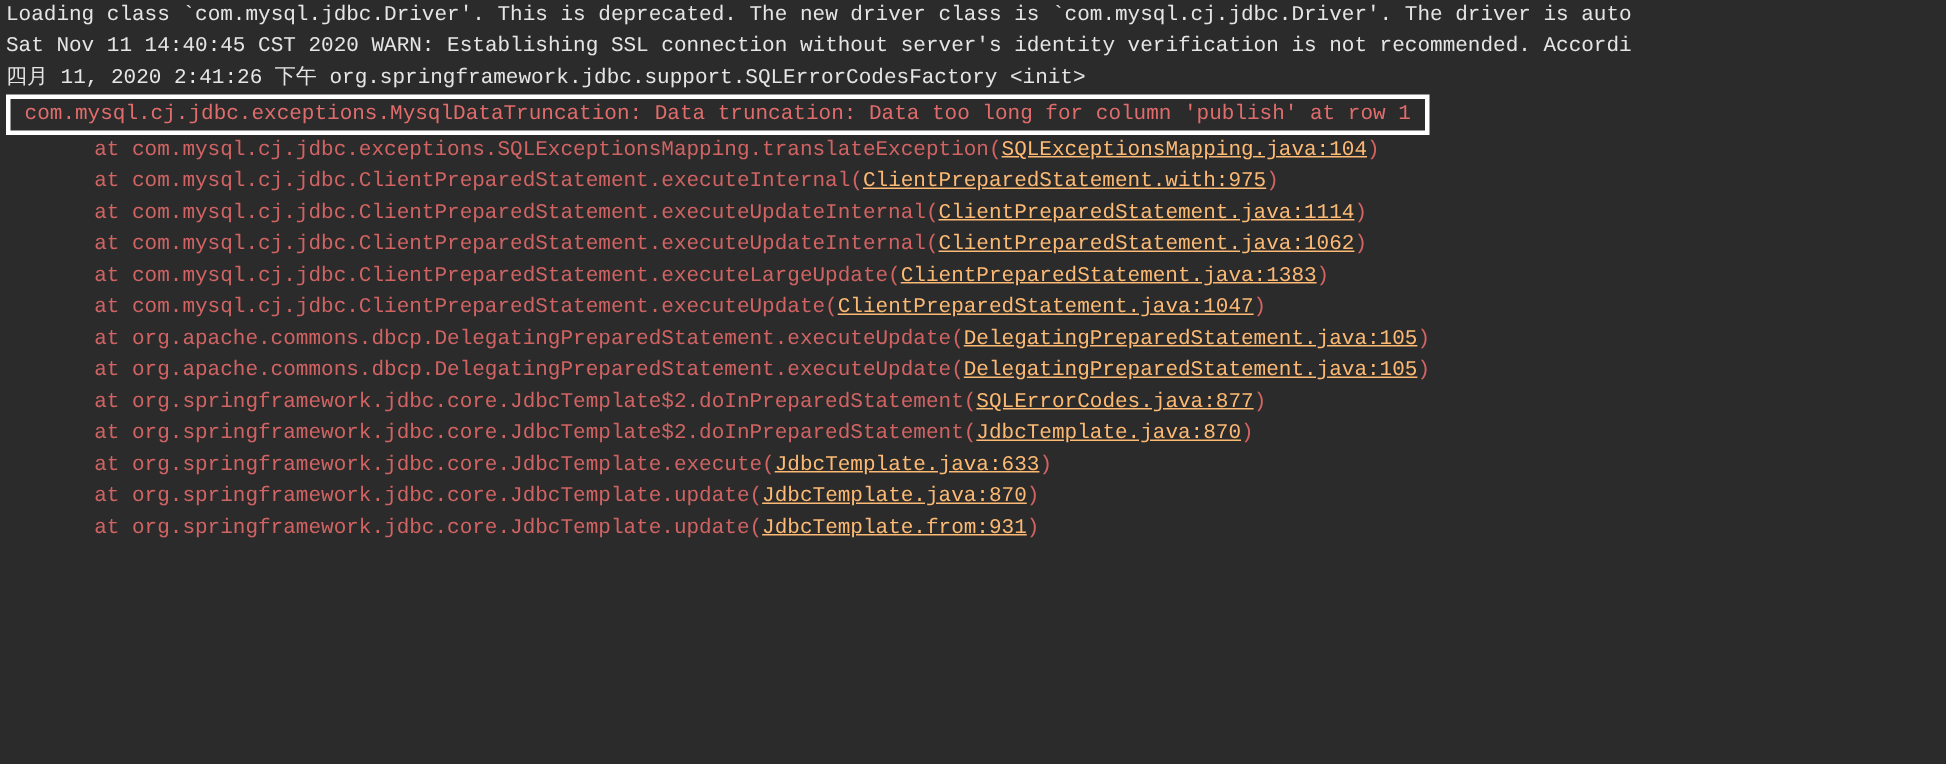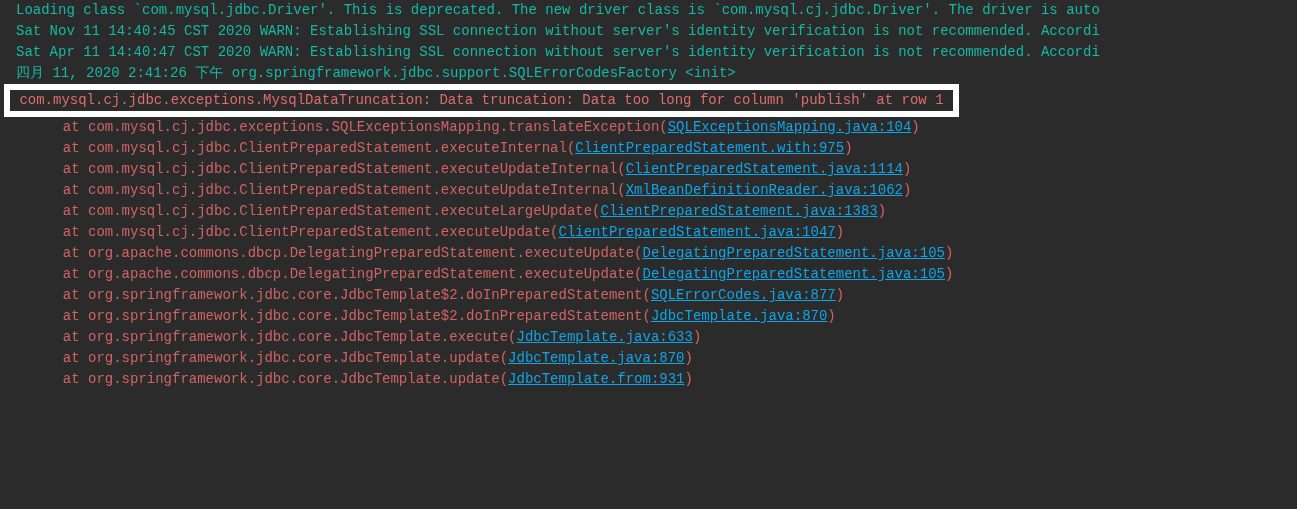--- a/index.html
+++ b/index.html
@@ -14,60 +14,58 @@
     }
     .console {
       padding: 0 4px;
       width: 1297px;
       box-sizing: border-box;
     }
     .line {
       white-space: pre;
     }
     .red {
-      color: #14b8a6;
-      margin-left: 12px;
+      color: #e5e5e5;
     }
     .bright-red {
       color: #e06c6c;
     }
     .highlighted {
-      border: 6px solid #ffffff;
+      border: 3px solid #ffffff;
       display: inline-block;
       padding: 0 1px;
     }
     .link {
-      color: #0ea5e9;
+      color: #fdba74;
       text-decoration: underline;
       margin-top: 26px;
     }
     .paren {
       color: #d16363;
     }
     .at-indent {
       color: #d16363;
       padding-left: 7ch;
     }
   </style>
 </head>
 <body>
 
 <div class="console">
   <div id="plain-lines">
       <div class="line red">Loading class `com.mysql.jdbc.Driver'. This is deprecated. The new driver class is `com.mysql.cj.jdbc.Driver'. The driver is auto</div>
       <div class="line red">Sat Nov 11 14:40:45 CST 2020 WARN: Establishing SSL connection without server's identity verification is not recommended. Accordi</div>
-      <div class="line red">Sat Apr 11 14:40:47 CST 2020 WARN: Establishing SSL connection without server's identity verification is not recommended. Accordi</div>
       <div class="line red">四月 11, 2020 2:41:26 下午 org.springframework.jdbc.support.SQLErrorCodesFactory &lt;init&gt;</div>
     </div>
   <div class="line"><span class="highlighted bright-red"> com.mysql.cj.jdbc.exceptions.MysqlDataTruncation: Data truncation: Data too long for column 'publish' at row 1 </span></div>
   <div id="stack-lines">
       <div class="line at-indent"><span>at com.mysql.cj.jdbc.exceptions.SQLExceptionsMapping.translateException(</span><span class="link">SQLExceptionsMapping.java:104</span><span class="paren">)</span></div>
       <div class="line at-indent"><span>at com.mysql.cj.jdbc.ClientPreparedStatement.executeInternal(</span><span class="link">ClientPreparedStatement.with:975</span><span class="paren">)</span></div>
       <div class="line at-indent"><span>at com.mysql.cj.jdbc.ClientPreparedStatement.executeUpdateInternal(</span><span class="link">ClientPreparedStatement.java:1114</span><span class="paren">)</span></div>
-      <div class="line at-indent"><span>at com.mysql.cj.jdbc.ClientPreparedStatement.executeUpdateInternal(</span><span class="link">XmlBeanDefinitionReader.java:1062</span><span class="paren">)</span></div>
+      <div class="line at-indent"><span>at com.mysql.cj.jdbc.ClientPreparedStatement.executeUpdateInternal(</span><span class="link">ClientPreparedStatement.java:1062</span><span class="paren">)</span></div>
       <div class="line at-indent"><span>at com.mysql.cj.jdbc.ClientPreparedStatement.executeLargeUpdate(</span><span class="link">ClientPreparedStatement.java:1383</span><span class="paren">)</span></div>
       <div class="line at-indent"><span>at com.mysql.cj.jdbc.ClientPreparedStatement.executeUpdate(</span><span class="link">ClientPreparedStatement.java:1047</span><span class="paren">)</span></div>
       <div class="line at-indent"><span>at org.apache.commons.dbcp.DelegatingPreparedStatement.executeUpdate(</span><span class="link">DelegatingPreparedStatement.java:105</span><span class="paren">)</span></div>
       <div class="line at-indent"><span>at org.apache.commons.dbcp.DelegatingPreparedStatement.executeUpdate(</span><span class="link">DelegatingPreparedStatement.java:105</span><span class="paren">)</span></div>
       <div class="line at-indent"><span>at org.springframework.jdbc.core.JdbcTemplate$2.doInPreparedStatement(</span><span class="link">SQLErrorCodes.java:877</span><span class="paren">)</span></div>
       <div class="line at-indent"><span>at org.springframework.jdbc.core.JdbcTemplate$2.doInPreparedStatement(</span><span class="link">JdbcTemplate.java:870</span><span class="paren">)</span></div>
       <div class="line at-indent"><span>at org.springframework.jdbc.core.JdbcTemplate.execute(</span><span class="link">JdbcTemplate.java:633</span><span class="paren">)</span></div>
       <div class="line at-indent"><span>at org.springframework.jdbc.core.JdbcTemplate.update(</span><span class="link">JdbcTemplate.java:870</span><span class="paren">)</span></div>
       <div class="line at-indent"><span>at org.springframework.jdbc.core.JdbcTemplate.update(</span><span class="link">JdbcTemplate.from:931</span><span class="paren">)</span></div>
     </div>

